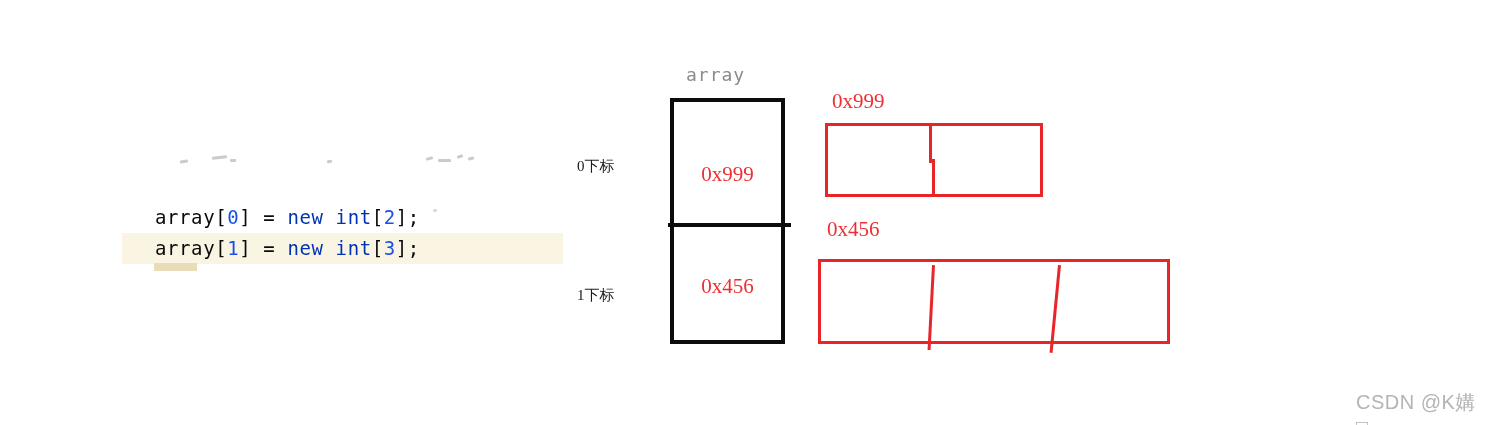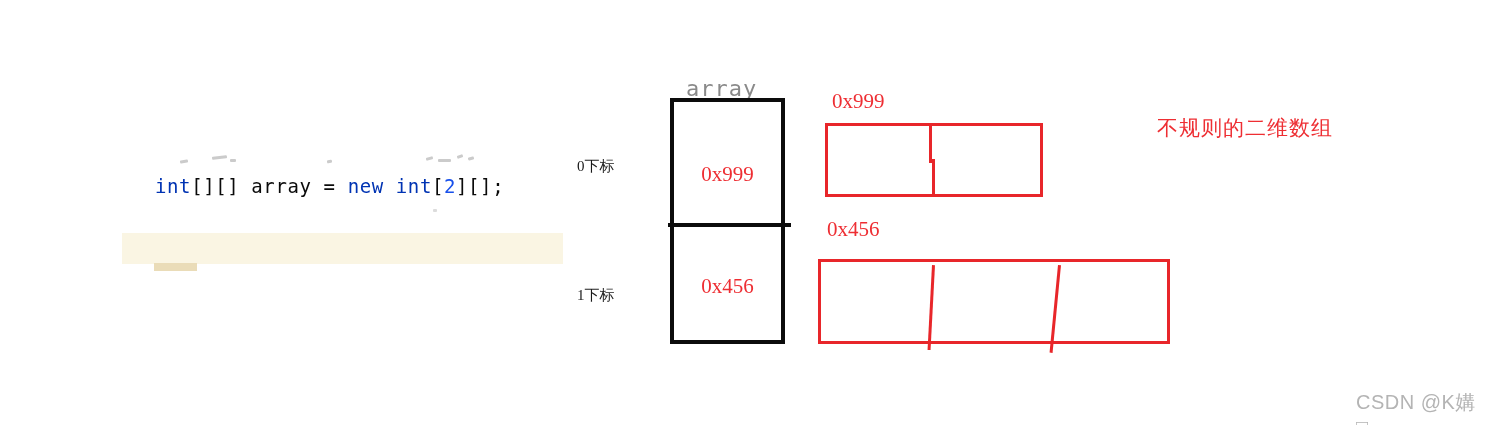--- a/index.html
+++ b/index.html
@@ -21,22 +21,22 @@
     background:var(--line-highlight);z-index:1;
   }
   .caret-bar{
     position:absolute;left:154px;top:263px;width:43px;height:8px;
     background:var(--caret-bar);z-index:2;
   }
   
   .artifact{position:absolute;background:#b9b9b9;opacity:.75;border-radius:1px;z-index:1;}
   
   .array-title{
-    position:absolute;left:686px;top:76px;width:100px;
-    font-family:"DejaVu Sans Mono",monospace;font-size:22px;letter-spacing:1px;
+    position:absolute;left:686px;top:64px;width:100px;
+    font-family:"DejaVu Sans Mono",monospace;font-size:18px;letter-spacing:1px;
     color:var(--label-gray);
   }
   .pointer-box{
     position:absolute;left:670px;top:98px;width:115px;height:246px;
     border:4px solid var(--box-black);box-sizing:border-box;background:#fff;z-index:2;
   }
   .pointer-divider{
     position:absolute;left:668px;top:223px;width:123px;height:4px;
     background:var(--box-black);z-index:3;
   }
@@ -81,37 +81,37 @@
   <div class="artifact" style="left:230px;top:159px;width:6px;height:3px;"></div>
   <div class="artifact" style="left:327px;top:160px;width:5px;height:3px;transform:rotate(-10deg);"></div>
   <div class="artifact" style="left:426px;top:157px;width:7px;height:3px;transform:rotate(-15deg);"></div>
   <div class="artifact" style="left:438px;top:159px;width:13px;height:3px;"></div>
   <div class="artifact" style="left:457px;top:155px;width:6px;height:3px;transform:rotate(-20deg);"></div>
   <div class="artifact" style="left:468px;top:157px;width:6px;height:3px;transform:rotate(-12deg);"></div>
   <div class="artifact" style="left:433px;top:209px;width:4px;height:3px;opacity:.5;"></div>
 
   <div class="line-highlight"></div>
   <div class="caret-bar"></div>
-  <div class="code-line" style="top:171px"><span class="tok-kw">int</span><span class="tok-pl">[][] array = </span><span class="tok-kw">new</span><span class="tok-pl"> </span><span class="tok-kw">int</span><span class="tok-pl">[</span><span class="tok-num">2</span><span class="tok-pl">][];</span></div>
+  <div class="code-line" style="top:202px"><span class="tok-pl">array[</span><span class="tok-num">0</span><span class="tok-pl">] = </span><span class="tok-kw">new</span><span class="tok-pl"> </span><span class="tok-kw">int</span><span class="tok-pl">[</span><span class="tok-num">2</span><span class="tok-pl">];</span></div>
+  <div class="code-line" style="top:233px"><span class="tok-pl">array[</span><span class="tok-num">1</span><span class="tok-pl">] = </span><span class="tok-kw">new</span><span class="tok-pl"> </span><span class="tok-kw">int</span><span class="tok-pl">[</span><span class="tok-num">3</span><span class="tok-pl">];</span></div>
 
   <div class="array-title">array</div>
   <div class="idx-label" style="top:157px">0下标</div>
   <div class="idx-label" style="top:286px">1下标</div>
   <div class="pointer-box"></div>
   <div class="pointer-divider"></div>
   <div class="addr" style="top:162px">0x999</div>
   <div class="addr" style="top:274px">0x456</div>
 
   <div class="red-label" style="left:832px;top:89px">0x999</div>
   <div class="red-box" style="left:825px;top:123px;width:218px;height:74px;"></div>
   <div class="red-seg" style="left:929px;top:126px;height:37px;"></div>
   <div class="red-seg" style="left:932px;top:159px;height:38px;"></div>
 
   <div class="red-label" style="left:827px;top:217px">0x456</div>
   <div class="red-box" style="left:818px;top:259px;width:352px;height:85px;"></div>
   <div class="red-seg" style="left:932px;top:265px;height:85px;transform:rotate(3deg);transform-origin:top left;"></div>
   <div class="red-seg" style="left:1058px;top:265px;height:88px;transform:rotate(5.5deg);transform-origin:top left;"></div>
 
-  <div class="annotation">不规则的二维数组</div>
 
   <div class="watermark">CSDN @K媾□</div>
 
 </div>
 
 </body></html>

